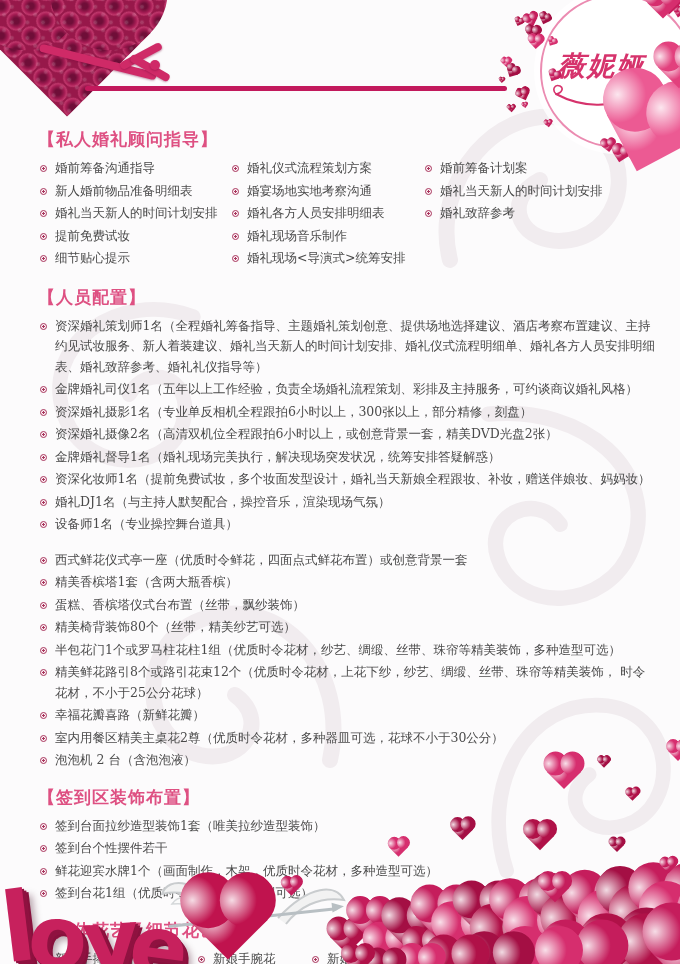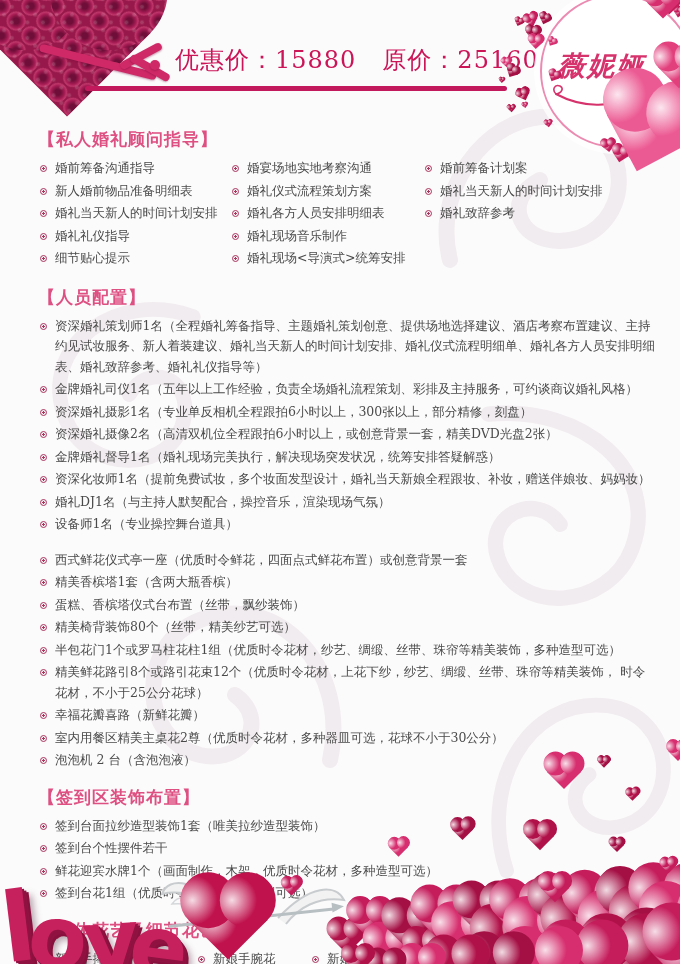--- a/index.html
+++ b/index.html
@@ -93,23 +93,20 @@
   <svg class="damask" style="left:470px;top:640px" width="220" height="260" viewBox="0 0 240 260">
       <path d="M40 240 C10 150 60 50 150 60 C225 70 230 170 170 190 C125 205 95 160 130 135"></path>
     </svg>
 
   <div class="rose-heart"></div>
   <div class="ribbon r1"></div>
   <div class="ribbon r2"></div>
   <div class="ribbon r3"></div>
   <div class="ribbon r4"></div>
 
-  <div class="price-line">
-    <span>优惠价：</span><span>15880</span><span class="gap"></span><span>原价：</span><span>25160</span>
-  </div>
   <div class="price-bar"></div>
 
   <div class="brand-circle"></div>
   <div class="brand-text">薇妮娅</div>
   <svg class="brand-swash" width="135" height="30" viewBox="0 0 135 30">
     <path d="M4 12 C30 26 60 26 84 14 C100 6 122 8 131 18" stroke="#d6336c" stroke-width="2" fill="none" stroke-linecap="round"></path>
     <path d="M4 12 C0 8 2 2 8 4 C12 6 10 11 4 12" stroke="#d6336c" stroke-width="1.6" fill="none"></path>
   </svg>
   <div id="logo-hearts">
       <div class="heart" style="left: 604.322px; top: 141.293px; width: 9.36329px; height: 9.36329px; --hc: #c51d5c; transform: rotate(-52.1019deg);"></div>
@@ -144,26 +141,26 @@
     </div>
 
   <div class="content" id="sections">
       <section class="section">
         <div class="sec-title">【私人婚礼顾问指导】</div>
         <div class="cols cols-a">
           <div>
             <div class="item"><span class="dot"></span><span>婚前筹备沟通指导</span></div>
             <div class="item"><span class="dot"></span><span>新人婚前物品准备明细表</span></div>
             <div class="item"><span class="dot"></span><span>婚礼当天新人的时间计划安排</span></div>
-            <div class="item"><span class="dot"></span><span>婚礼礼仪指导</span></div>
+            <div class="item"><span class="dot"></span><span>提前免费试妆</span></div>
             <div class="item"><span class="dot"></span><span>细节贴心提示</span></div>
           </div>
           <div>
+            <div class="item"><span class="dot"></span><span>婚礼仪式流程策划方案</span></div>
             <div class="item"><span class="dot"></span><span>婚宴场地实地考察沟通</span></div>
-            <div class="item"><span class="dot"></span><span>婚礼仪式流程策划方案</span></div>
             <div class="item"><span class="dot"></span><span>婚礼各方人员安排明细表</span></div>
             <div class="item"><span class="dot"></span><span>婚礼现场音乐制作</span></div>
             <div class="item"><span class="dot"></span><span>婚礼现场&lt;导演式&gt;统筹安排</span></div>
           </div>
           <div>
             <div class="item"><span class="dot"></span><span>婚前筹备计划案</span></div>
             <div class="item"><span class="dot"></span><span>婚礼当天新人的时间计划安排</span></div>
             <div class="item"><span class="dot"></span><span>婚礼致辞参考</span></div>
           </div>
         </div>

